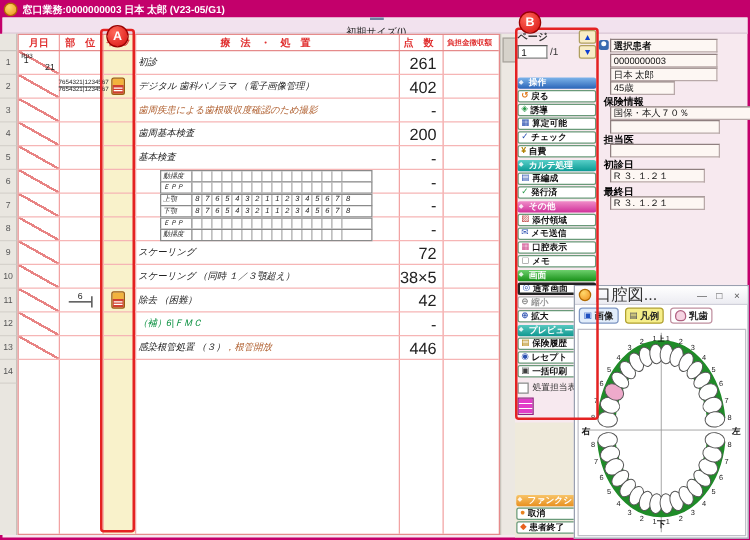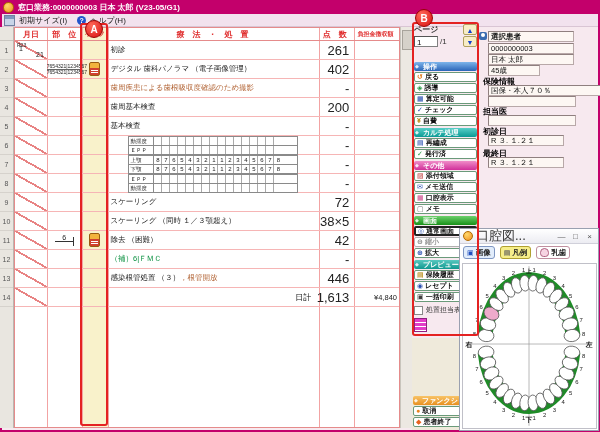--- a/index.html
+++ b/index.html
@@ -5,21 +5,21 @@
   html,body{margin:0;padding:0;background:#888;}
   .screen{position:relative;width:600px;height:432px;background:#f7e9ef;
     font-family:"Liberation Sans","DejaVu Sans",sans-serif;overflow:hidden;
     box-shadow:inset 0 0 0 2px #c3006b;}
   
   .titlebar{position:absolute;left:0;top:0;right:0;height:14px;background:#c3006b;
     display:flex;align-items:center;gap:4px;padding-left:3px;box-sizing:border-box;}
   .app-icon{width:9px;height:9px;border-radius:50%;background:radial-gradient(circle at 35% 30%,#ffd86a,#f09020);border:1px solid #b06a00;}
   .title{color:#fff;font-size:8px;font-weight:bold;white-space:nowrap;}
   .menubar{position:absolute;left:2px;top:14px;right:2px;height:13px;background:#f2e2ee;
-    border-bottom:1px solid #d9c5d4;display:flex;align-items:center;gap:4px;padding-left:2px;box-sizing:border-box;}
+    border-bottom:1px solid #d9c5d4;display:flex;align-items:center;gap:4px;padding-left:2px;box-sizing:border-box;flex-direction:column;}
   .menu-win-icon{width:9px;height:9px;background:#c8d4e8;border:1px solid #7080a0;box-shadow:inset 0 3px 0 #8098c0;}
   .menu-item{font-size:8px;color:#222;}
   .help-ic{width:9px;height:9px;border-radius:50%;background:#2255cc;color:#fff;font-size:7px;font-weight:bold;
     text-align:center;line-height:9px;margin-left:6px;}
   
   .gutter{position:absolute;left:0;top:27px;width:14px;height:401px;background:#e9e6e0;border-right:1px solid #bab6b0;box-sizing:border-box;}
   .gstub{height:13px;border-bottom:1px solid #c9c5bf;}
   .gnum{height:19px;box-sizing:border-box;font-size:7px;color:#555;display:flex;align-items:center;justify-content:center;border-bottom:1px solid #d6d2cc;}
   .table{position:absolute;left:14px;top:27px;width:386px;height:401px;background:#fff;border:1px solid #e58b8b;box-sizing:border-box;}
   .ystrip{position:absolute;left:67px;top:0;width:26px;height:100%;background:#f9f2cb;}
@@ -39,21 +39,21 @@
   .dd{position:absolute;bottom:1px;right:3px;font-size:7px;color:#222;}
   .creg{width:35px;display:flex;align-items:center;justify-content:center;}
   .regfrac{font-size:5px;line-height:5px;text-align:center;color:#222;width:100%;}
   .rt{display:block;border-bottom:1px solid #666;}
   .rb{display:block;}
   .toothnot{display:inline-block;min-width:18px;border-bottom:1px solid #333;text-align:center;font-size:7px;color:#222;position:relative;top:-2px;}
   .toothnot::after{content:"";position:absolute;right:-1px;top:3px;height:9px;border-right:1px solid #333;}
   .cinf{width:26px;display:flex;align-items:center;justify-content:center;}
   .stamp{width:9px;height:12px;background:linear-gradient(#f2b33d 0 40%,#d04030 40%);border:1px solid #9a5b10;border-radius:2px;position:relative;}
   .stamp::after{content:"";position:absolute;left:1px;right:1px;top:7px;height:1px;background:#fff;box-shadow:0 2px 0 #fff;}
-  .ctreat{width:211px;display:flex;align-items:center;padding-left:3px;}
+  .ctreat{width:211px;display:flex;align-items:center;padding-left:3px;font-style:italic;}
   .seg{font-size:7.5px;color:#222;white-space:nowrap;}
   .pwrap{flex-direction:column;justify-content:center;padding-left:2px;}
   .pline{display:flex;height:10px;border:1px solid #8a8a8a;background:#fff;box-sizing:border-box;width:170px;}
   .pline + .pline{margin-top:-1px;}
   .plab{width:25px;border-right:1px solid #8a8a8a;font-size:5.5px;line-height:8px;padding-left:1px;box-sizing:border-box;color:#222;}
   .pcell{width:8px;border-right:1px solid #aaa;font-size:6px;line-height:8px;text-align:center;box-sizing:border-box;color:#222;}
   .pcell:last-child{border-right:none;}
   .totlab{width:100%;text-align:right;padding-right:6px;font-size:8px;color:#111;}
   .cpts{width:35px;display:flex;align-items:center;justify-content:flex-end;padding-right:3px;font-size:13px;color:#222;}
   .ccopay{width:47px;display:flex;align-items:center;justify-content:flex-end;padding-right:2px;font-size:7.5px;color:#222;}
@@ -420,30 +420,20 @@
         <div class="trow">
           <div class="c cdate slash"></div>
           <div class="c creg"></div>
           <div class="c cinf"></div>
           <div class="c ctreat">
             <span class="seg">感染根管処置 （３）</span>
             <span class="seg" style="color: rgb(176, 96, 48);">，根管開放</span>
           </div>
           <div class="c cpts">446</div>
           <div class="c ccopay"></div>
-        </div>
-        <div class="trow">
-          <div class="c cdate slash"></div>
-          <div class="c creg"></div>
-          <div class="c cinf"></div>
-          <div class="c ctreat">
-            <div class="totlab">日計</div>
-          </div>
-          <div class="c cpts">1,613</div>
-          <div class="c ccopay">¥4,840</div>
         </div>
       </div>
   </div>
 
   <div class="scrollbar">
       <div class="thumb"></div>
     </div>
 
   <div class="panel">
     <div class="pager">

